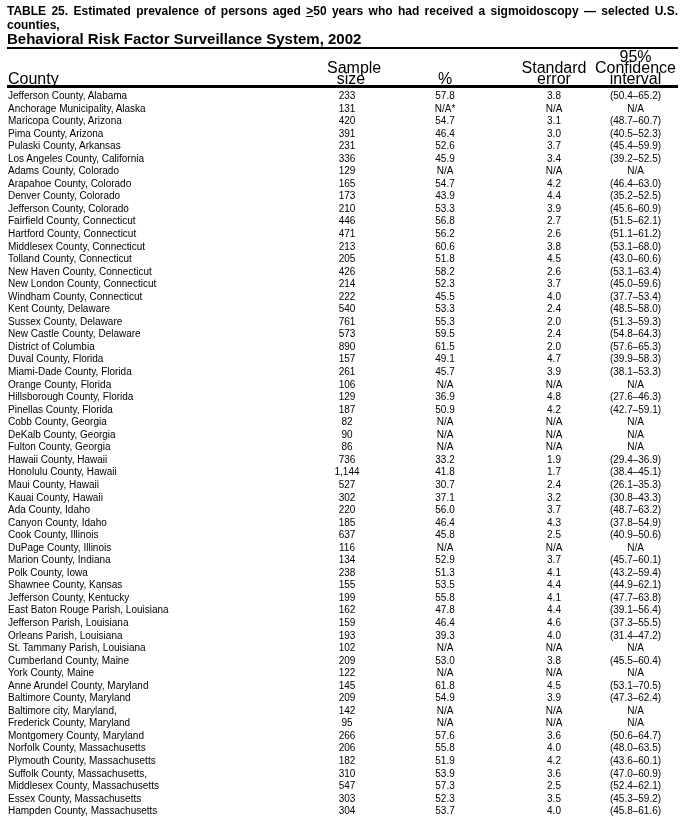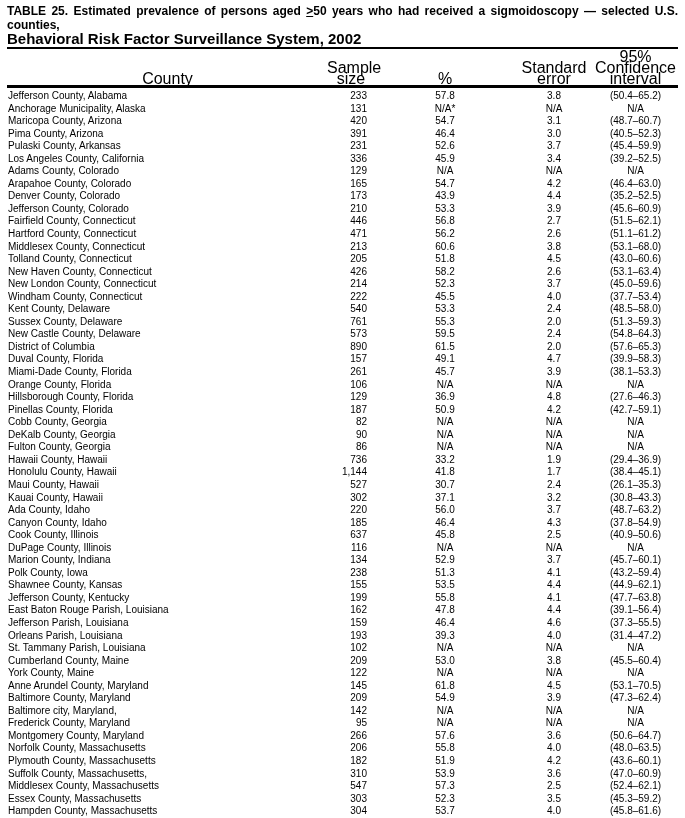--- a/index.html
+++ b/index.html
@@ -42,33 +42,33 @@
   col.c-ci     { width: 85px; }
 
   thead th {
     font-weight: normal;
     font-size: 16px;
     line-height: 11px;
     padding: 2px 0 1px 0;
     vertical-align: bottom;
     border-bottom: 3px solid #000;
   }
-  th.h-county { text-align: center; padding-left: 1px; }
+  th.h-county { text-align: left; padding-left: 1px; }
   th.h-sample, th.h-pct, th.h-se, th.h-ci { text-align: center; }
 
   tbody td {
     font-size: 10px;
     line-height: 12.55px;
     padding: 0;
     white-space: nowrap;
     overflow: hidden;
   }
   tbody tr:first-child td { padding-top: 2px; }
   td.county { text-align: left; padding-left: 1px; }
-  td.sample { text-align: right; padding-right: 8px; }
+  td.sample { text-align: center; padding-right: 8px; }
   td.pct    { text-align: center; }
   td.se     { text-align: center; }
   td.ci     { text-align: center; }
 </style>
 </head>
 <body>
 
 <div class="page">
 
   <div class="title-line1">

